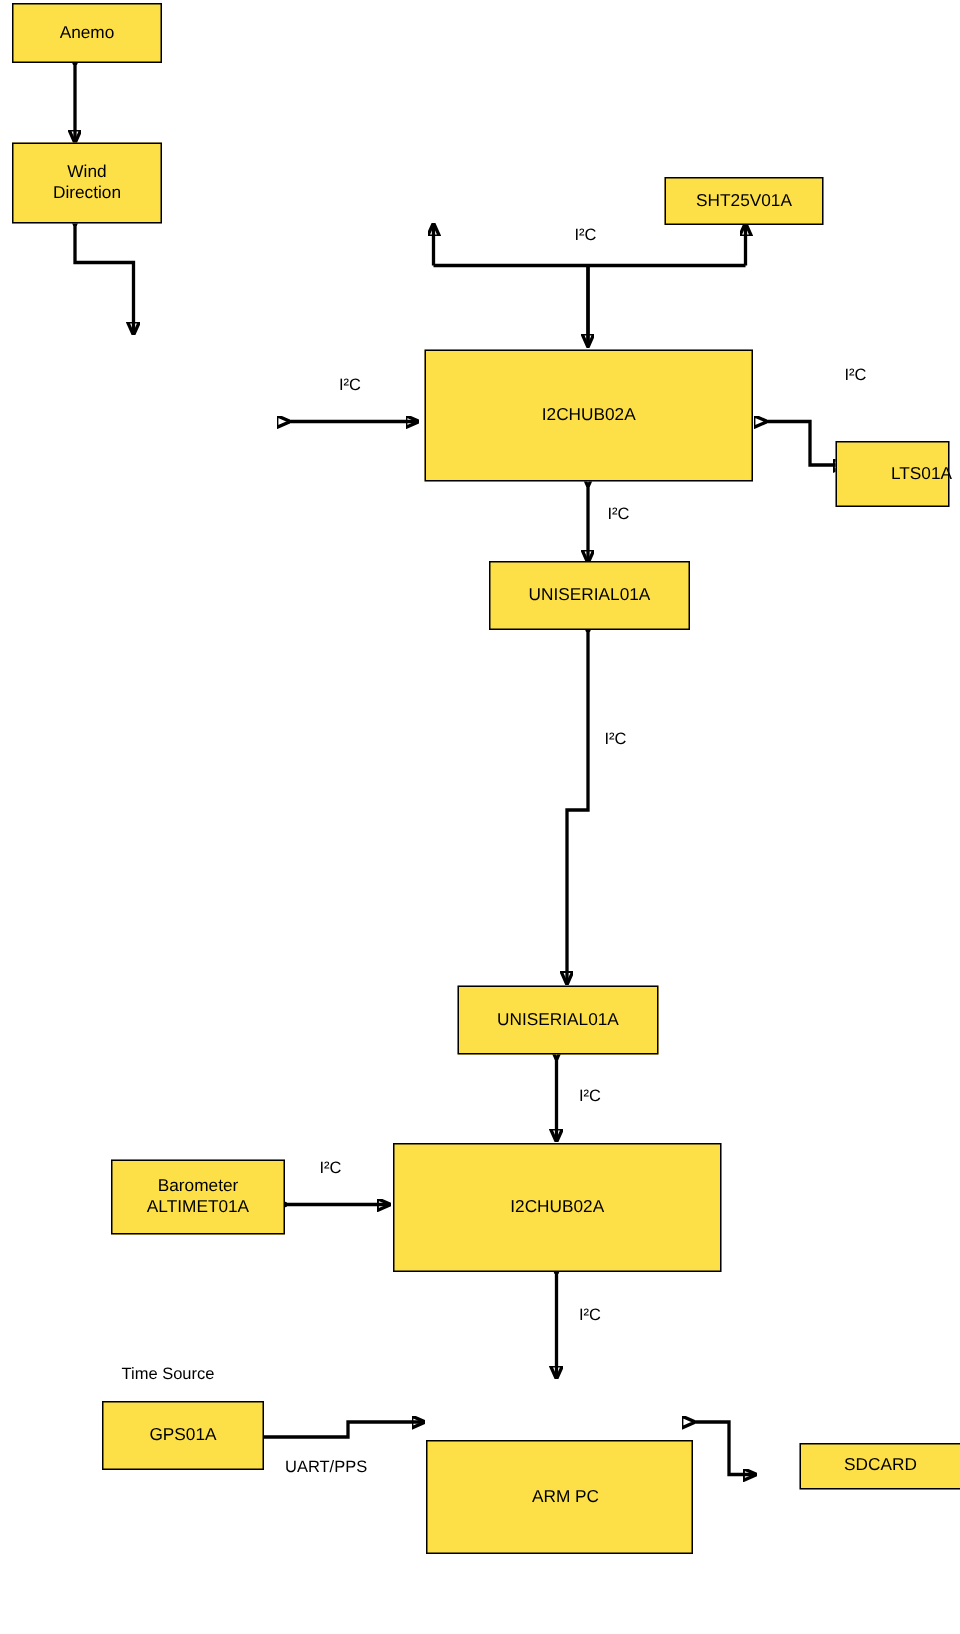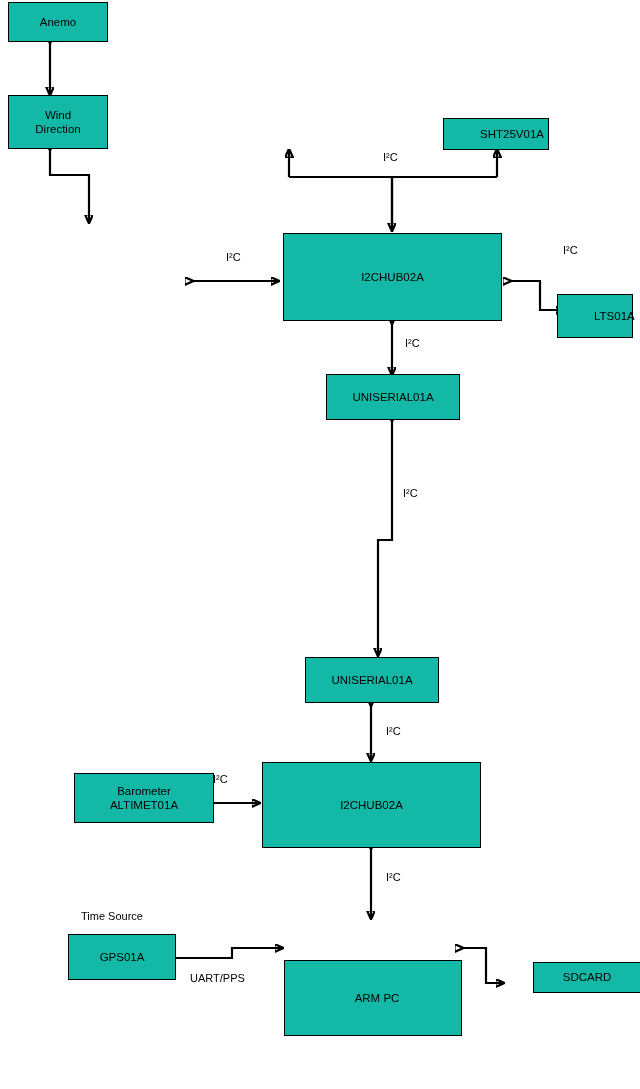--- a/index.html
+++ b/index.html
@@ -13,21 +13,21 @@
   #canvas {
     position: relative;
     width: 640px;
     height: 1089px;
     background: #ffffff;
     overflow: hidden;
   }
   .node {
     position: absolute;
     border: 1.5px solid #000000;
-    background: #14b8a6;
+    background: #fde047;
     box-sizing: border-box;
     display: flex;
     align-items: center;
     justify-content: center;
     text-align: center;
     font-size: 11.5px;
     color: #000000;
     line-height: 1.25;
     padding: 2px 4px;
   }
@@ -103,41 +103,41 @@
     <span>Anemo</span>
   </div>
 
   <div class="node" style="left:8px; top:95px; width:100px; height:54px; white-space:pre-line;">
     <span>Wind
 Direction</span>
   </div>
 
 
 
-  <div class="node" style="left:443px; top:118px; width:106px; height:32px;text-align:right;">
+  <div class="node" style="left:443px; top:118px; width:106px; height:32px;">
     <span>SHT25V01A</span>
   </div>
 
   <div class="node" style="left:283px; top:233px; width:219px; height:88px;">
     <span>I2CHUB02A</span>
   </div>
 
   <div class="node" style="left:557px; top:294px; width:76px; height:44px;padding-left:36px;">
     <span>LTS01A</span>
   </div>
 
   <div class="node" style="left:326px; top:374px; width:134px; height:46px;">
     <span>UNISERIAL01A</span>
   </div>
 
   <div class="node" style="left:305px; top:657px; width:134px; height:46px;">
     <span>UNISERIAL01A</span>
   </div>
 
-  <div class="node" style="left:74px; top:773px; width:140px; height:50px; white-space:pre-line;justify-content:flex-end;">
+  <div class="node" style="left:74px; top:773px; width:116px; height:50px; white-space:pre-line;justify-content:flex-end;">
     <span>Barometer
 ALTIMET01A</span>
   </div>
 
   <div class="node" style="left:262px; top:762px; width:219px; height:86px;">
     <span>I2CHUB02A</span>
   </div>
 
   <div class="node" style="left:68px; top:934px; width:108px; height:46px;">
     <span>GPS01A</span>

